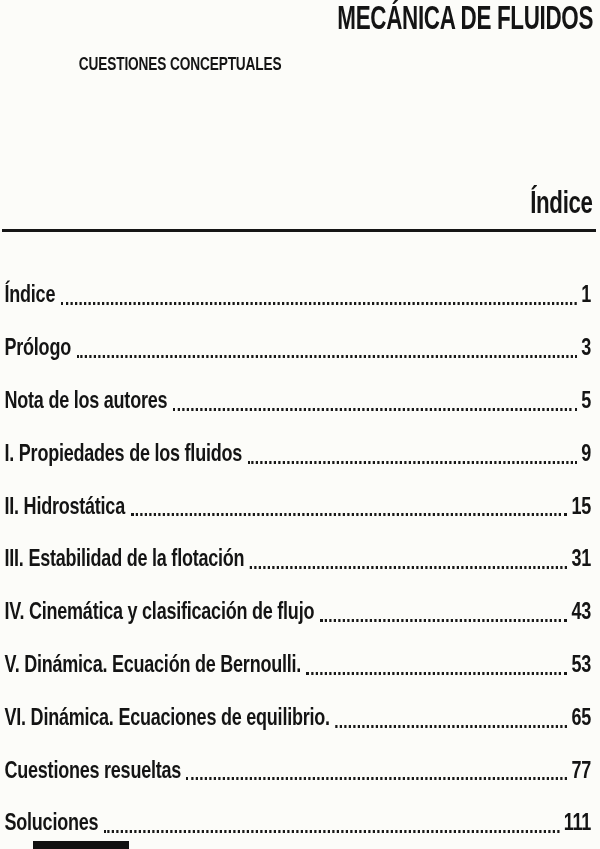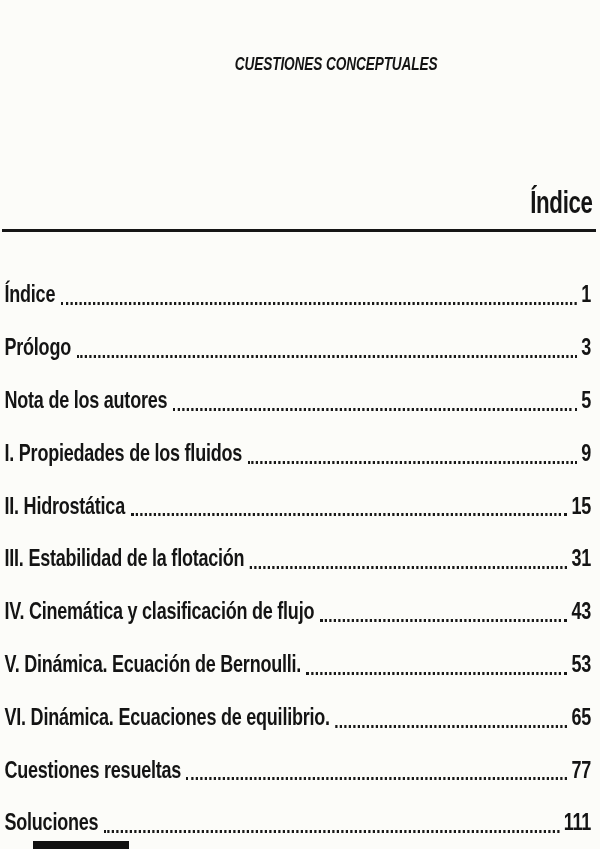--- a/index.html
+++ b/index.html
@@ -35,24 +35,23 @@
     font-weight: bold;
     letter-spacing: -0.5px;
     transform: scaleX(0.68);
     transform-origin: 100% 50%;
   }
   .subtitle-line {
     position: absolute;
     top: 52px;
     left: 0;
     right: 7px;
-    text-align: center;
+    text-align: left;
     line-height: 24px;
     white-space: nowrap;
-    font-style: italic;
   }
   .subtitle-line .txt {
     display: inline-block;
     font-size: 19px;
     font-weight: bold;
     letter-spacing: -0.2px;
     transform: scaleX(0.72);
     transform-origin: 100% 50%;
   }
   .heading-line {
@@ -123,20 +122,23 @@
     width: 96px;
     height: 8px;
     background: #111111;
   }
 </style>
 </head>
 <body>
 
 <div class="page">
 
+  <div class="title-line">
+    <span class="txt">MECÁNICA DE FLUIDOS</span>
+  </div>
 
   <div class="subtitle-line">
     <span class="txt">CUESTIONES CONCEPTUALES</span>
   </div>
 
   <div class="heading-line">
     <span class="txt">Índice</span>
   </div>
 
   <div class="rule"></div>

